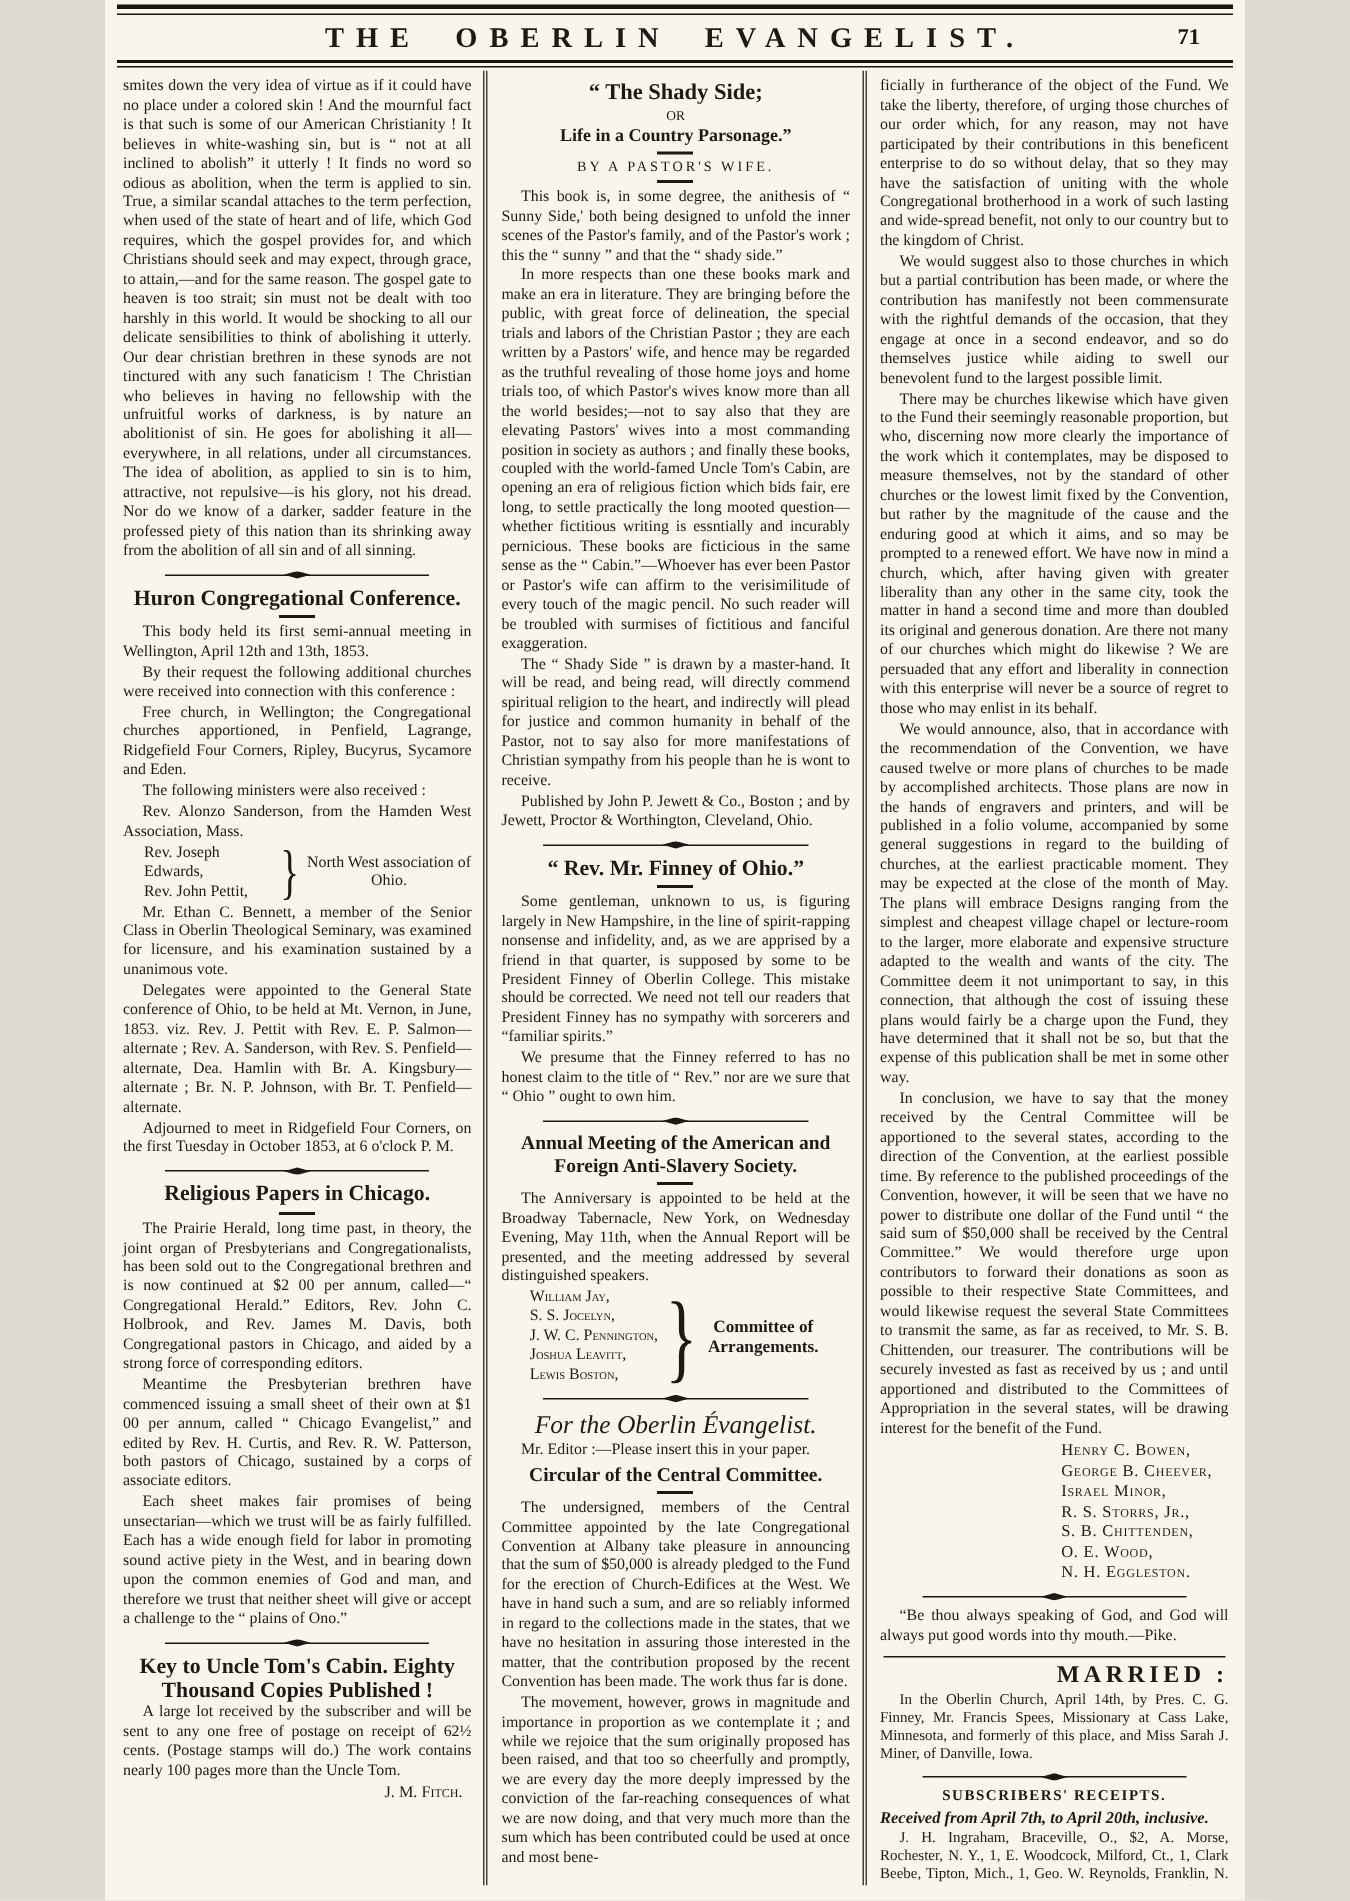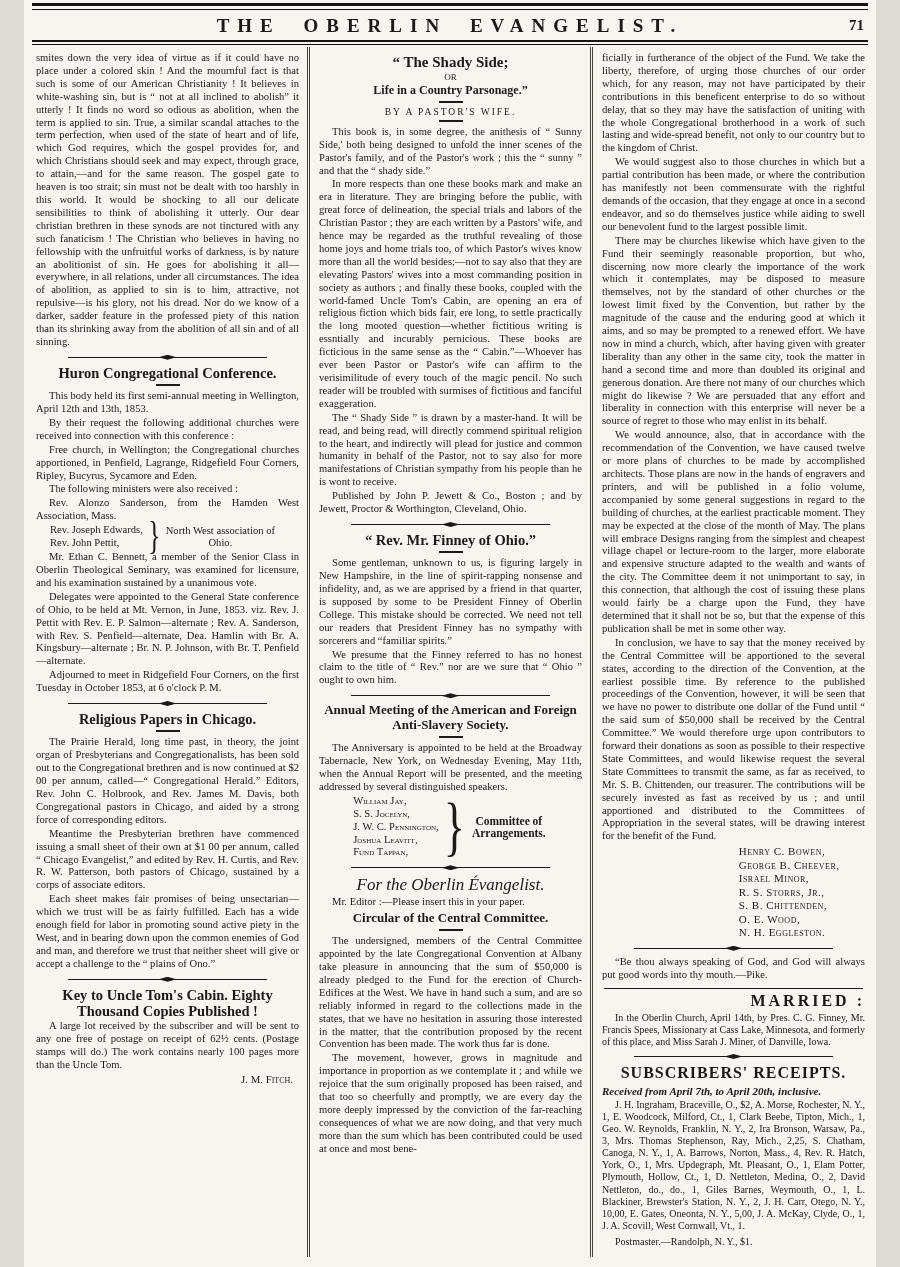--- a/index.html
+++ b/index.html
@@ -1,36 +1,36 @@
 <!DOCTYPE html>
 <html><head>
 <meta charset="utf-8">
 <style>
   html,body { margin:0; padding:0; background:#dedbd3; }
   .page {
-    width:852px; height:1267px; margin:0 auto; box-sizing:border-box;
+    width:760px; height:1267px; margin:0 auto; box-sizing:border-box;
     background:#f7f5ee; color:#1d1a15; position:relative; overflow:hidden;
     font-family:"Liberation Serif","DejaVu Serif",serif; padding:3px 8px 0 8px;
   }
   .rule-heavy { border-top:3px solid #17140f; border-bottom:1px solid #17140f; height:3px; }
   .rule-mid   { border-top:2px solid #17140f; border-bottom:1px solid #17140f; height:2px; }
   .mast { position:relative; text-align:center; padding:5px 0 3px 0; }
   .mast-title { font-size:19px; letter-spacing:8px; font-weight:600; word-spacing:10px; }
-  .page-num { position:absolute; right:4px; top:7px; font-size:15px; font-weight:600; }
+  .page-num { position:absolute; right:22px; top:7px; font-size:15px; font-weight:600; }
   .cols { display:flex; align-items:stretch; height:1210px; overflow:hidden; margin-top:2px; }
   .col { flex:1 1 0; min-width:0; padding:5px 3px 0 4px; overflow:hidden; }
   .sep { width:1px; border-left:1px solid #45413a; border-right:1px solid #45413a; margin:0 5px; }
   p { margin:0 0 1px 0; font-size:10.6px; line-height:12.9px; text-align:justify; }
   p.ind { text-indent:13px; }
   p.sm { font-size:10px; line-height:12.1px; }
   .h-art { font-size:14.5px; font-weight:bold; text-align:center; line-height:1.12; margin:2px 6px 1px 6px; }
   .h-art-md { font-size:13px; font-weight:bold; text-align:center; line-height:1.15; margin:2px 4px 1px 4px; }
   .h-quote { font-size:15px; }
   .h-caps { font-size:16px; font-weight:600; letter-spacing:3px; text-align:right; margin:3px 0 2px 0; }
-  .h-caps-sm { font-size:16px; font-weight:600; letter-spacing:1px; text-align:center; margin:3px 0 2px 0; }
+  .h-caps-sm { font-size:10px; font-weight:600; letter-spacing:1px; text-align:center; margin:3px 0 2px 0; }
   .or-line { text-align:center; font-size:9px; margin:0; }
   .sub-line { text-align:center; font-size:12px; font-weight:bold; margin:1px 0; }
   .byline { text-align:center; font-size:9.5px; letter-spacing:2px; margin:4px 0 2px 0; }
   .center-line { text-align:center; font-size:17px; margin:2px 0 1px 0; }
   .italic { font-style:italic; }
   .boldit { font-style:italic; font-weight:bold; text-align:left; font-size:11px; margin:3px 0 2px 0; }
   .orn { position:relative; height:9px; margin:4px auto 3px auto; width:76%; }
   .orn::before { content:""; position:absolute; left:0; right:0; top:4px; border-top:1px solid #1d1a15; }
   .orn::after { content:""; position:absolute; left:50%; top:2px; width:18px; height:5px; margin-left:-9px;
                 background:#1d1a15; clip-path:polygon(0 50%,50% 0,100% 50%,50% 100%); }
@@ -132,21 +132,21 @@
       <div class="dash"></div>
 
       <p class="ind">The Anniversary is appointed to be held at the Broadway Tabernacle, New York, on Wednesday Evening, May 11th, when the Annual Report will be presented, and the meeting addressed by several distinguished speakers.</p>
 
       <div class="brace-row centered">
         <div class="brace-names">
           <div>William Jay,</div>
           <div>S. S. Jocelyn,</div>
           <div>J. W. C. Pennington,</div>
           <div>Joshua Leavitt,</div>
-          <div>Fund Tappan,</div>
+          <div>Lewis Boston,</div>
         </div>
         <div class="brace-glyph big"></div>
         <div class="brace-label heavy">Committee of Arrange­ments.</div>
       </div>
 
       <div class="orn"></div>
       <div class="center-line italic">For the Oberlin Évangelist.</div>
       <p class="ind">Mr. Editor :—Please insert this in your paper.</p>
 
       <div class="h-art-md">Circular of the Central Committee.</div>

